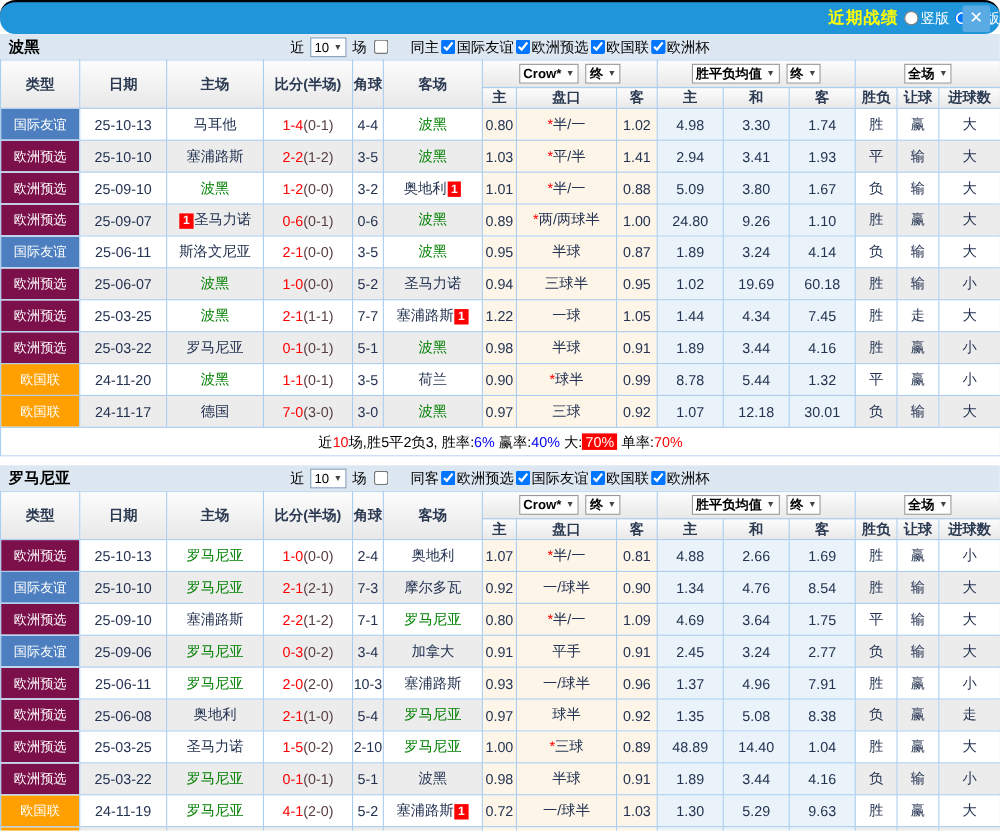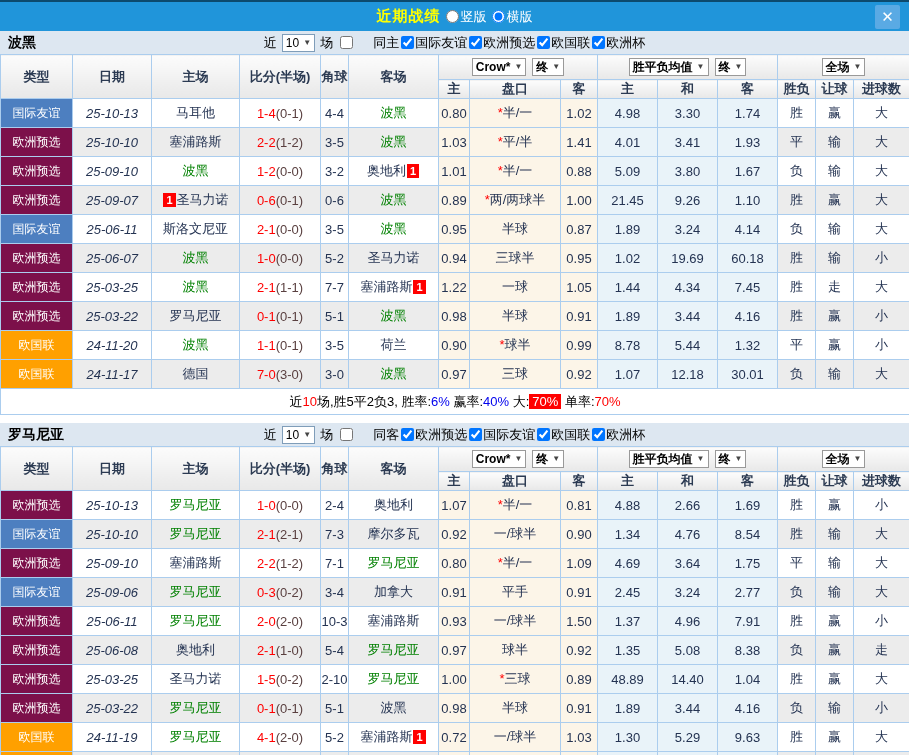--- a/index.html
+++ b/index.html
@@ -4,22 +4,22 @@
 <style>
   * { box-sizing: border-box; }
   html,body { margin:0; padding:0; }
   body {
     width:909px; height:755px; overflow:hidden; background:#fff;
     font-family:"Liberation Sans","DejaVu Sans",sans-serif;
   }
   
   .titlebar {
     position:relative; height:31px; background:#2095da;
-    border-top:2px solid #0c4a6e;
-    display:flex; align-items:center; justify-content:center;
+    border-top:2px solid #000000;
+    display:flex; align-items:center; justify-content:flex-end;border-radius:14px;
   }
   .tb-center { display:flex; align-items:center; gap:5px; }
   .title { color:#ffff00; font-weight:bold; font-size:15px; letter-spacing:1px; }
   .radio-label { color:#fff; font-size:13px; display:flex; align-items:center; gap:2px; cursor:pointer; }
   .radio-label input { width:13px; height:13px; margin:0; }
   .close-btn {
     position:absolute; right:9px; top:3px; width:25px; height:24px;
     background:#5aaae4; color:#fff; font-weight:bold; font-size:15px;
     text-align:center; line-height:24px; border-radius:2px; cursor:pointer;
   }
@@ -54,21 +54,21 @@
   .grid thead th .sel-box { border-color:#999; }
   .grid td { height:28px; font-size:13px; color:#243352; background:#fff; }
   tr.even td { background:#ececec; }
   td.cream, tr.even td.cream { background:#fcf5e8; }
   td.lblue, tr.even td.lblue { background:#e9f3f9; }
   td.comp { padding:0; }
   .badge-comp { display:block; width:100%; height:28px; line-height:28px; color:#fff; font-size:12px; }
   .bc-blue   { background:#4d7fc0; }
   .bc-maroon { background:#7c104a; }
   .bc-orange { background:#ffa000; }
-  .date { color:#2c3a5c;font-style:italic; }
+  .date { color:#2c3a5c; }
   .team-green { color:#008000; }
   .score-full { color:#ff0000; }
   .score-half { color:#5a4040; }
   .star { color:#ff0000; }
   .r { color:#ff0000; } .g { color:#008000; } .b { color:#0000ee; }
   .num-badge {
     display:inline-block; background:#ff0000; color:#fff; font-size:11px;
     line-height:14px; padding:0 3px; margin:0 1px; font-weight:bold;
   }
   tr.summary td { height:26px; background:#fff; color:#000; font-size:13px; }
@@ -208,21 +208,21 @@
               <span class="badge-comp bc-maroon">欧洲预选</span>
             </td>
             <td class="date">25-10-10</td>
             <td><span>塞浦路斯</span></td>
             <td><span class="score-full">2-2</span><span class="score-half">(1-2)</span></td>
             <td>3-5</td>
             <td><span class="team-green">波黑</span></td>
             <td class="cream">1.03</td>
             <td class="cream"><span class="star">*</span><span>平/半</span></td>
             <td class="cream">1.41</td>
-            <td class="lblue">4.01</td>
+            <td class="lblue">2.94</td>
             <td class="lblue">3.41</td>
             <td class="lblue">1.93</td>
             <td class="b">平</td>
             <td class="g">输</td>
             <td class="r">大</td>
           </tr>
           <tr class="odd">
             <td class="comp">
               <span class="badge-comp bc-maroon">欧洲预选</span>
             </td>
@@ -246,21 +246,21 @@
               <span class="badge-comp bc-maroon">欧洲预选</span>
             </td>
             <td class="date">25-09-07</td>
             <td><span class="num-badge">1</span><span>圣马力诺</span></td>
             <td><span class="score-full">0-6</span><span class="score-half">(0-1)</span></td>
             <td>0-6</td>
             <td><span class="team-green">波黑</span></td>
             <td class="cream">0.89</td>
             <td class="cream"><span class="star">*</span><span>两/两球半</span></td>
             <td class="cream">1.00</td>
-            <td class="lblue">21.45</td>
+            <td class="lblue">24.80</td>
             <td class="lblue">9.26</td>
             <td class="lblue">1.10</td>
             <td class="r">胜</td>
             <td class="r">赢</td>
             <td class="r">大</td>
           </tr>
           <tr class="odd">
             <td class="comp">
               <span class="badge-comp bc-blue">国际友谊</span>
             </td>
@@ -549,21 +549,21 @@
             <td class="comp">
               <span class="badge-comp bc-maroon">欧洲预选</span>
             </td>
             <td class="date">25-06-11</td>
             <td><span class="team-green">罗马尼亚</span></td>
             <td><span class="score-full">2-0</span><span class="score-half">(2-0)</span></td>
             <td>10-3</td>
             <td><span>塞浦路斯</span></td>
             <td class="cream">0.93</td>
             <td class="cream"><span>一/球半</span></td>
-            <td class="cream">1.50</td>
+            <td class="cream">0.96</td>
             <td class="lblue">1.37</td>
             <td class="lblue">4.96</td>
             <td class="lblue">7.91</td>
             <td class="r">胜</td>
             <td class="r">赢</td>
             <td class="g">小</td>
           </tr>
           <tr class="even">
             <td class="comp">
               <span class="badge-comp bc-maroon">欧洲预选</span>

